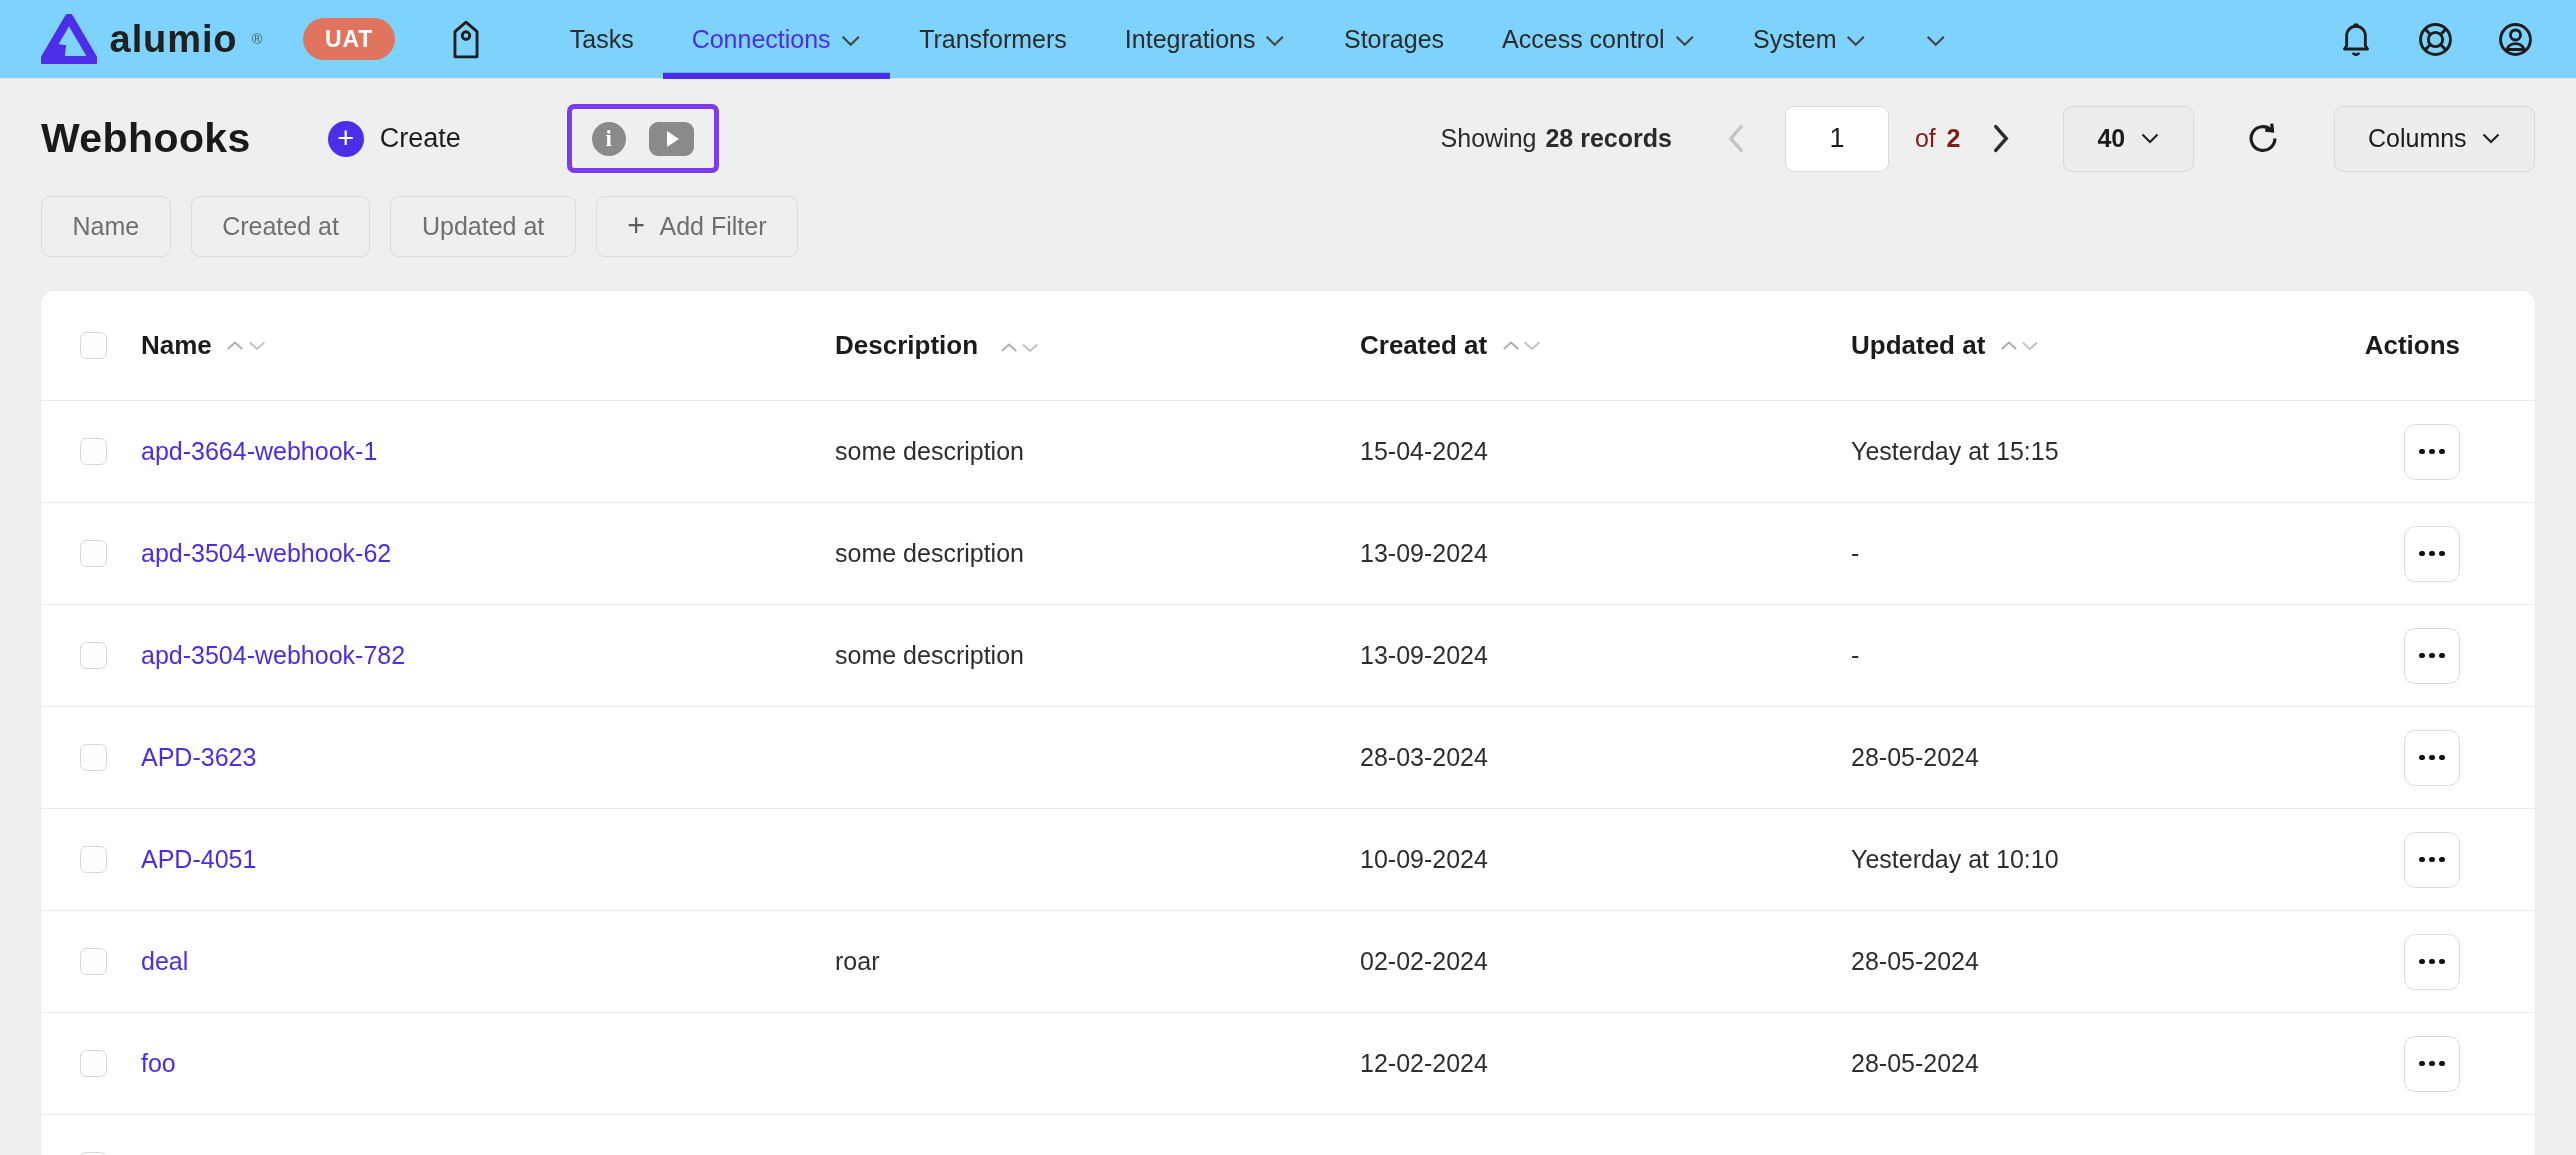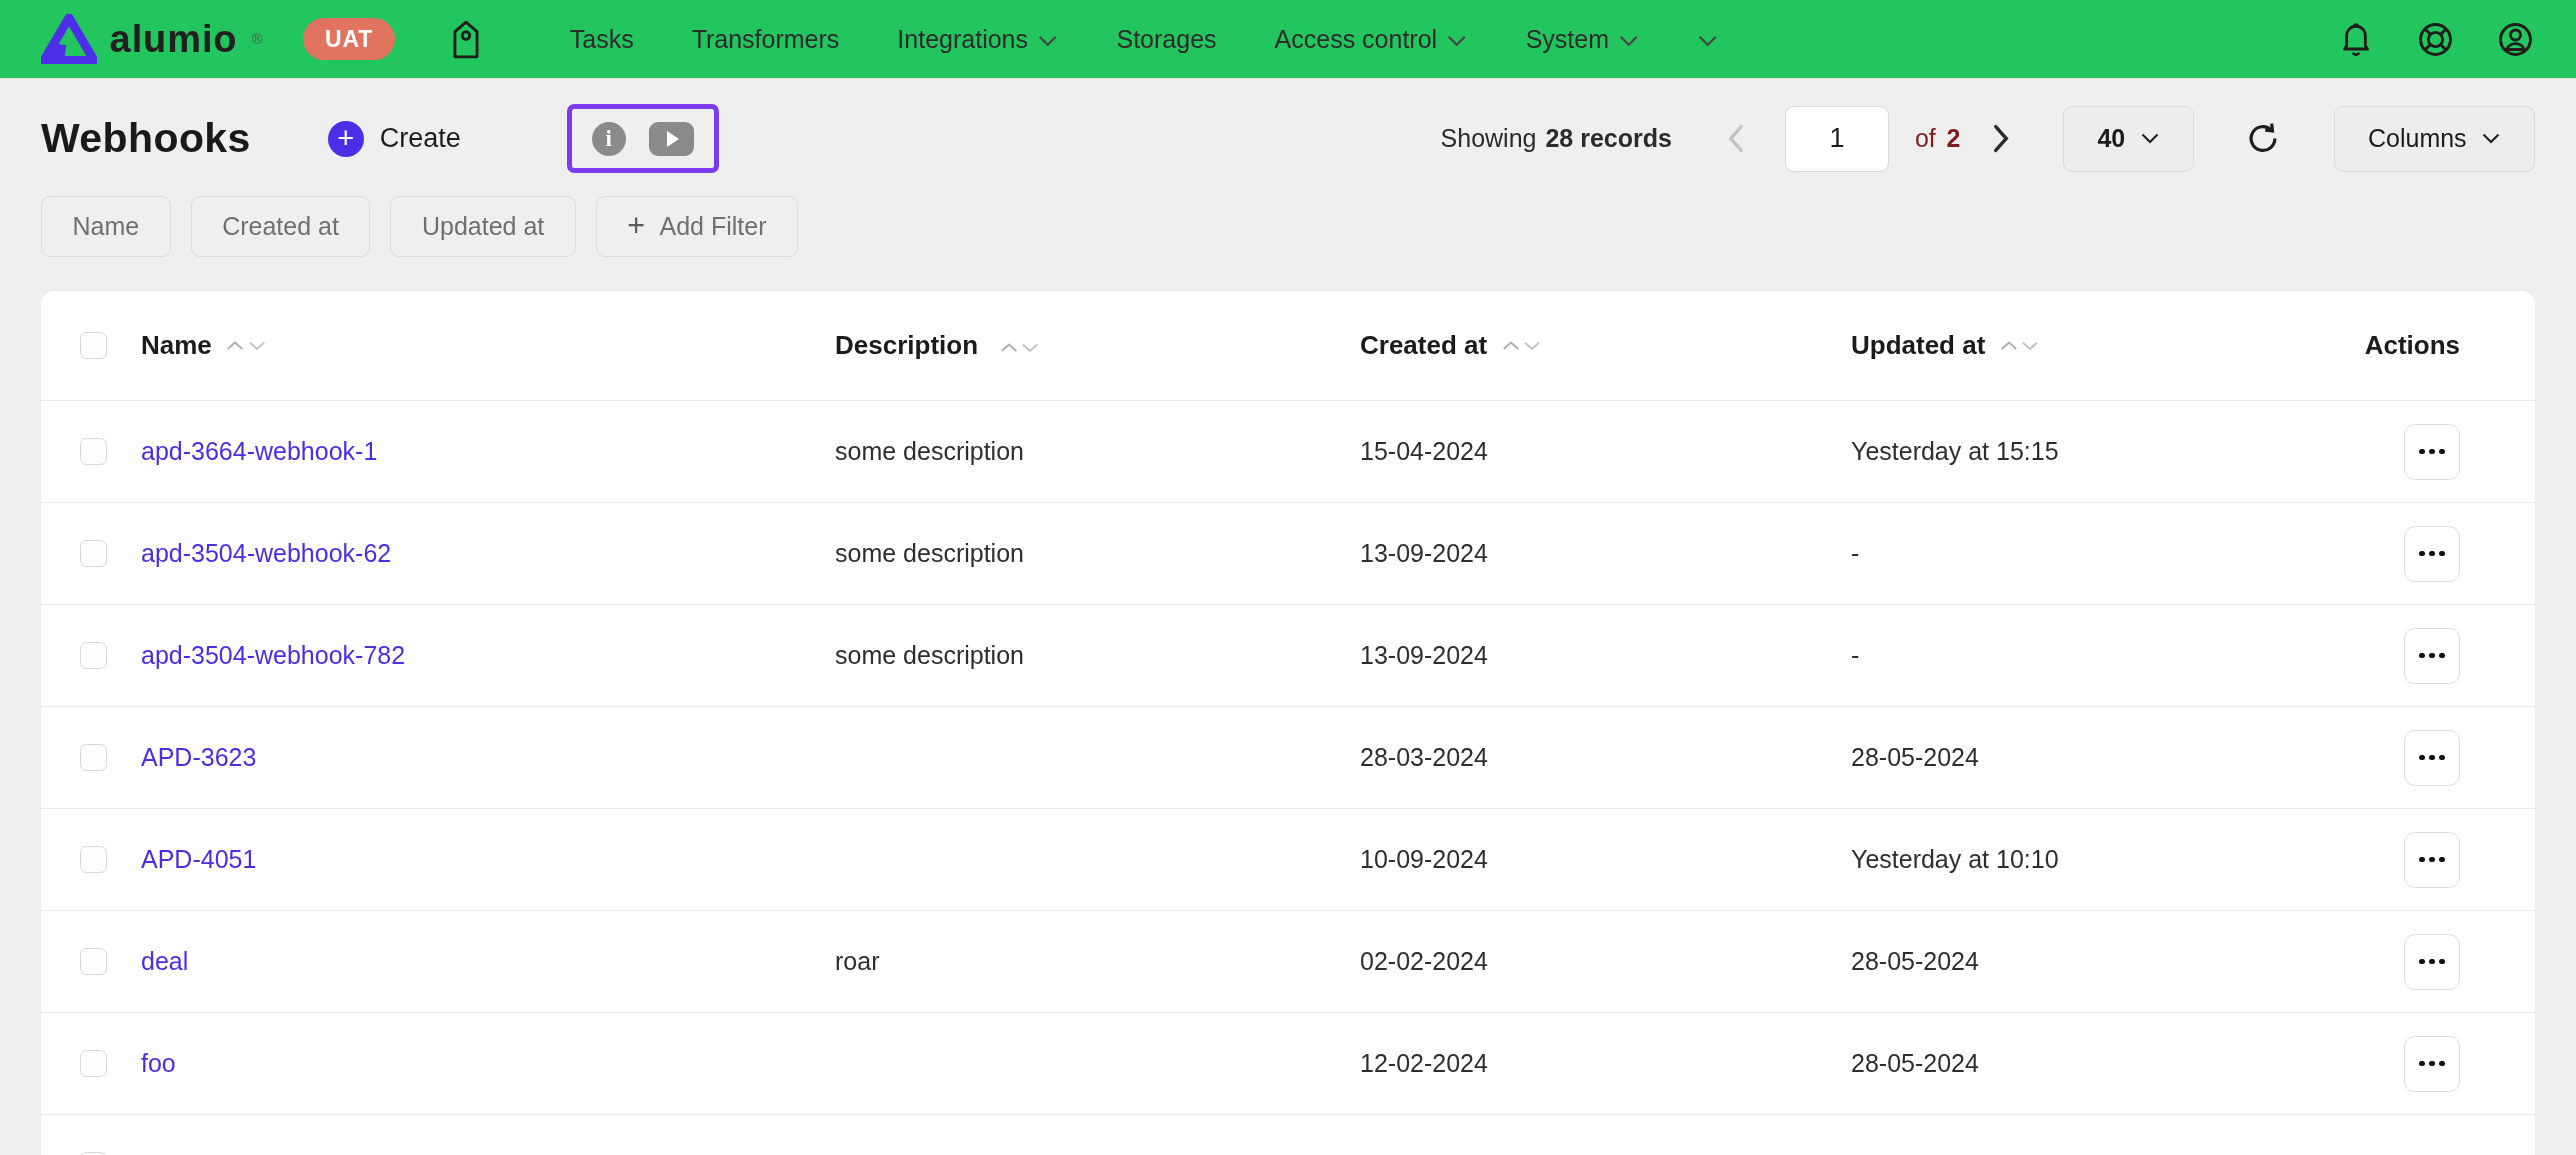--- a/index.html
+++ b/index.html
@@ -1,20 +1,20 @@
 <!DOCTYPE html>
 <html style="font-size:14.4px"><head>
 <meta charset="utf-8">
 <style>
   * { margin:0; padding:0; box-sizing:border-box; }
   html,body { width:2576px; height:1155px; overflow:hidden;
     font-family:"Liberation Sans", sans-serif; background:#efefef; color:#222; }
 
   
-  .topbar { height:79px; background:#22c55e; border-bottom:1.8px solid #e4e4e4;
+  .topbar { height:79px; background:#7dd3fc; border-bottom:1.8px solid #e4e4e4;
     display:flex; align-items:center; padding:0 41px; }
   .logo { display:flex; align-items:center; gap:12.6px; }
   .logo-text { font-size:38px; font-weight:700; letter-spacing:0.9px; color:#202020; }
   .logo-reg { font-size:14.4px; color:#555; vertical-align:top; margin-left:1.8px; }
   .env-badge { margin-left:41px; background:#e0745e; color:#fff; font-size:23px;
     font-weight:700; padding:7.2px 21.5px; border-radius:21.5px; letter-spacing:0.9px; }
   .home-btn { margin-left:52px; display:flex; align-items:center; }
   .nav-items { display:flex; align-items:center; margin-left:56px; height:66px; }
   .nav-item { display:flex; align-items:center; gap:9px; height:79px; padding:0 29px;
     font-size:25px; color:#2b2b2b; cursor:pointer; white-space:nowrap; }
@@ -108,20 +108,28 @@
   <span class="home-btn icon-btn">
     <svg width="38" height="41" viewBox="0 0 24 26" fill="none" stroke="#1d1d1d" stroke-width="1.8" stroke-linejoin="round">
       <path d="M5 24 V8 L12 2 L19 8 V24 Z"></path>
       <circle cx="12" cy="10.5" r="2.4"></circle>
     </svg>
   </span>
 
   <div class="nav-items">
     <div class="nav-item">
       <span>Tasks</span>
+    </div>
+    <div class="nav-item active">
+      <span>Connections</span>
+      <span class="chev">
+        <svg width="21.5" height="14.4" viewBox="0 0 24 16" fill="none" stroke="#444" stroke-width="2.4">
+            <polyline points="3,3 12,12 21,3"></polyline>
+          </svg>
+      </span>
     </div>
     <div class="nav-item">
       <span>Transformers</span>
     </div>
     <div class="nav-item">
       <span>Integrations</span>
       <span class="chev">
         <svg width="21.5" height="14.4" viewBox="0 0 24 16" fill="none" stroke="#444" stroke-width="2.4">
             <polyline points="3,3 12,12 21,3"></polyline>
           </svg>

